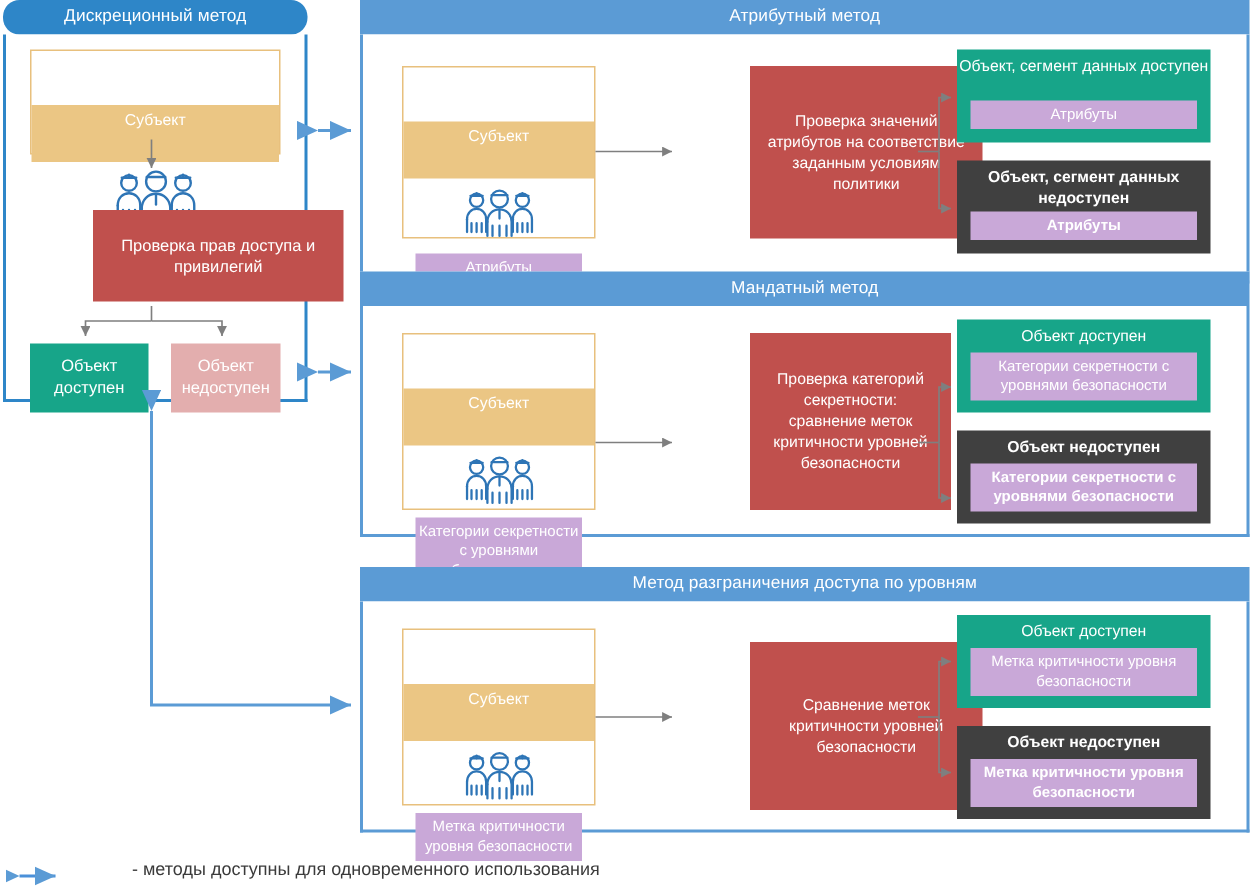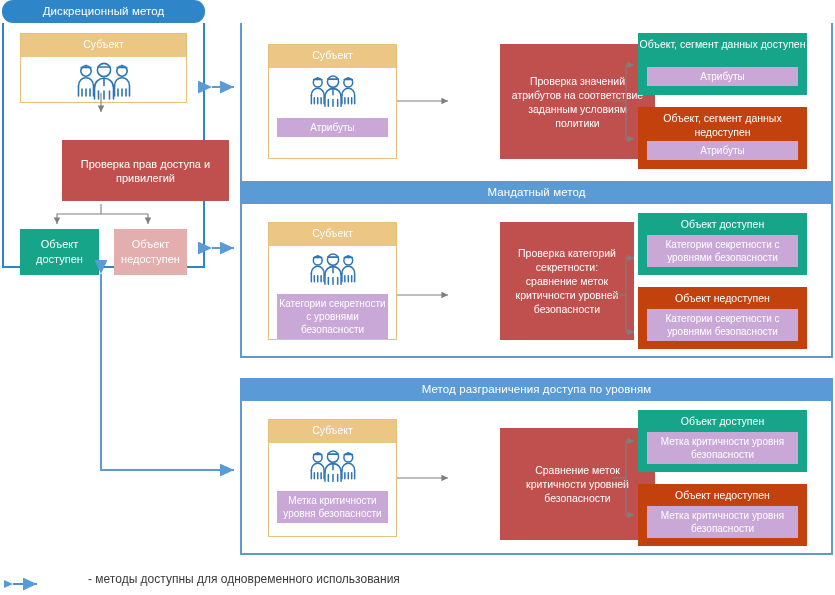--- a/index.html
+++ b/index.html
@@ -28,42 +28,42 @@
 
   #panel-attr{left:240px;top:0px;width:593px;height:189px;}
   #panel-mand{left:240px;top:181px;width:593px;height:177px;}
   #panel-lvl {left:240px;top:378px;width:593px;height:177px;}
   #panel-attr .panel-head,#panel-mand .panel-head,#panel-lvl .panel-head{background:#5B9BD5;}
 
   
   .subject{position:absolute;box-sizing:border-box;border:1px solid #E8C07D;background:#ffffff;}
   .subject-head{
     background:#EBC684;color:#ffffff;font-size:10.5px;text-align:center;
-    height:23px;line-height:20px;
+    height:38px;line-height:20px;margin-top:36px;
   }
   .subject-body{position:relative;height:calc(100% - 20px);}
   .people-icon{display:block;margin:6px auto 0 auto;}
   .chip{
     position:absolute;left:8px;right:8px;
     background:#C9A8D8;color:#ffffff;text-align:center;
     font-size:10px;line-height:13px;padding:3px 2px;box-sizing:border-box;
   }
 
   
   .process{
     position:absolute;box-sizing:border-box;background:#C0504D;color:#ffffff;
     display:flex;align-items:center;justify-content:center;text-align:center;
     font-size:10.5px;line-height:14px;padding:4px 10px;margin-left:42px;
   }
 
   
   .result{position:absolute;box-sizing:border-box;color:#ffffff;text-align:center;
     font-size:10.5px;line-height:13.5px;padding-top:5px;}
   .result.ok{background:#17A589;}
-  .result.no{background:#c2410c;}
+  .result.no{background:#404040;font-weight:bold;}
   .result .rchip{
     position:absolute;left:9px;right:9px;background:#C9A8D8;color:#ffffff;
     font-size:10px;line-height:13px;padding:3px 2px;box-sizing:border-box;text-align:center;
   }
   .result.no .rchip{background:#C9A8D8;}
 
   
   .mini{position:absolute;box-sizing:border-box;color:#ffffff;text-align:center;
     font-size:11px;line-height:15px;display:flex;align-items:center;justify-content:center;}
   .mini.ok{background:#17A589;}
@@ -114,20 +114,21 @@
       </div>
 
       <div class="process" style="left:16px;top:117px;width:167px;height:61px;font-size:11px;">Проверка прав доступа и привилегий</div>
 
       <div class="mini ok" style="left:16px;top:206px;width:79px;height:46px;">Объект доступен</div>
       <div class="mini no" style="left:110px;top:206px;width:73px;height:46px;">Объект недоступен</div>
     </div>
   </div>
 
   <div class="panel" id="panel-attr">
+    <div class="panel-head">Атрибутный метод</div>
     <div class="panel-body">
 
       <div class="subject" style="left:26px;top:21px;width:129px;height:115px;">
         <div class="subject-head">Субъект</div>
         <div class="subject-body">
           <svg class="people-icon" width="56" height="34" viewBox="0 0 66 38">
             <g fill="none" stroke="#2E75B6" stroke-width="1.8" stroke-linecap="round" stroke-linejoin="round">
               <circle cx="15" cy="9" r="5.2"></circle>
                 <path d="M10.2 5.5 h9.6"></path>
                 <path d="M15 3.4 v2.1"></path>

